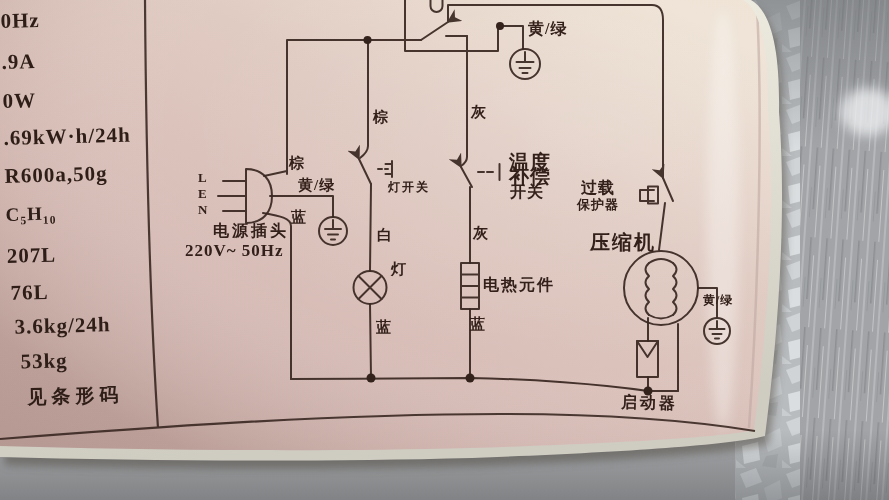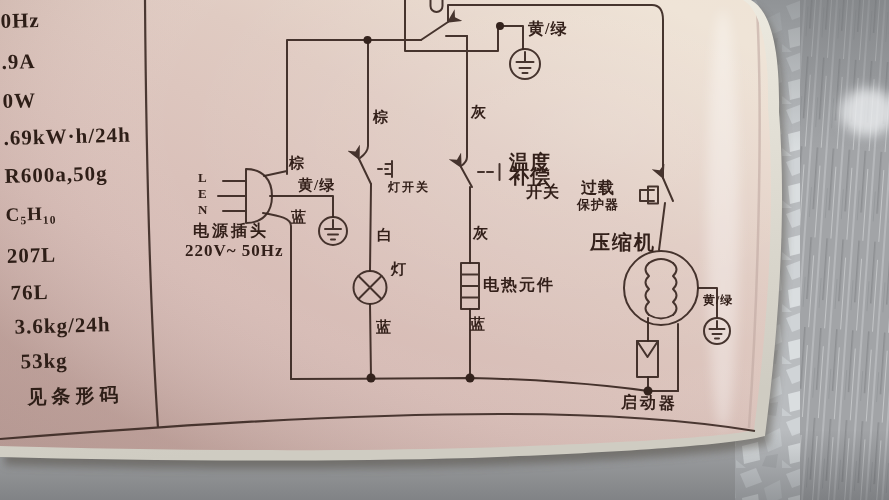--- a/index.html
+++ b/index.html
@@ -198,33 +198,33 @@
   <span class="spec" style="left:11px;top:352px">53kg</span>
   <span class="spec" style="left:17px;top:388px;font-size:19px;letter-spacing:5px">见条形码</span>
 </div>
 
 <span class="lbl" style="left:198px;top:171px;font-size:13px">L</span>
 <span class="lbl" style="left:198px;top:187px;font-size:13px">E</span>
 <span class="lbl" style="left:198px;top:203px;font-size:13px">N</span>
 <span class="lbl" style="left:289px;top:156px">棕</span>
 <span class="lbl" style="left:298px;top:178px">黄/绿</span>
 <span class="lbl" style="left:291px;top:210px">蓝</span>
-<span class="lbl" style="left:193px;top:223px;font-size:16px;letter-spacing:3px">电源插头</span>
+<span class="lbl" style="left:213px;top:223px;font-size:16px;letter-spacing:3px">电源插头</span>
 <span class="lbl" style="left:185px;top:242px;font-size:17px">220V~ 50Hz</span>
 
 <span class="lbl" style="left:373px;top:110px">棕</span>
 <span class="lbl" style="left:388px;top:181px;font-size:12px;letter-spacing:2px">灯开关</span>
 <span class="lbl" style="left:377px;top:228px">白</span>
 <span class="lbl" style="left:391px;top:262px">灯</span>
 <span class="lbl" style="left:376px;top:320px">蓝</span>
 
 <span class="lbl" style="left:471px;top:105px">灰</span>
 <span class="lbl" style="left:509px;top:152px;font-size:20px">温度</span>
 <span class="lbl" style="left:509px;top:166px;font-size:20px">补偿</span>
-<span class="lbl" style="left:526px;top:184px;font-size:16px">开关</span>
+<span class="lbl" style="left:510px;top:184px;font-size:16px">开关</span>
 <span class="lbl" style="left:473px;top:226px">灰</span>
 <span class="lbl" style="left:483px;top:277px;font-size:16px;letter-spacing:2px">电热元件</span>
 <span class="lbl" style="left:470px;top:317px">蓝</span>
 
 <span class="lbl" style="left:528px;top:21px;font-size:16px">黄/绿</span>
 
 <span class="lbl" style="left:581px;top:180px;font-size:16px">过载</span>
 <span class="lbl" style="left:577px;top:198px;font-size:13px">保护器</span>
 <span class="lbl" style="left:590px;top:232px;font-size:20px;letter-spacing:2px">压缩机</span>
 <span class="lbl" style="left:703px;top:294px;font-size:12px">黄/绿</span>

